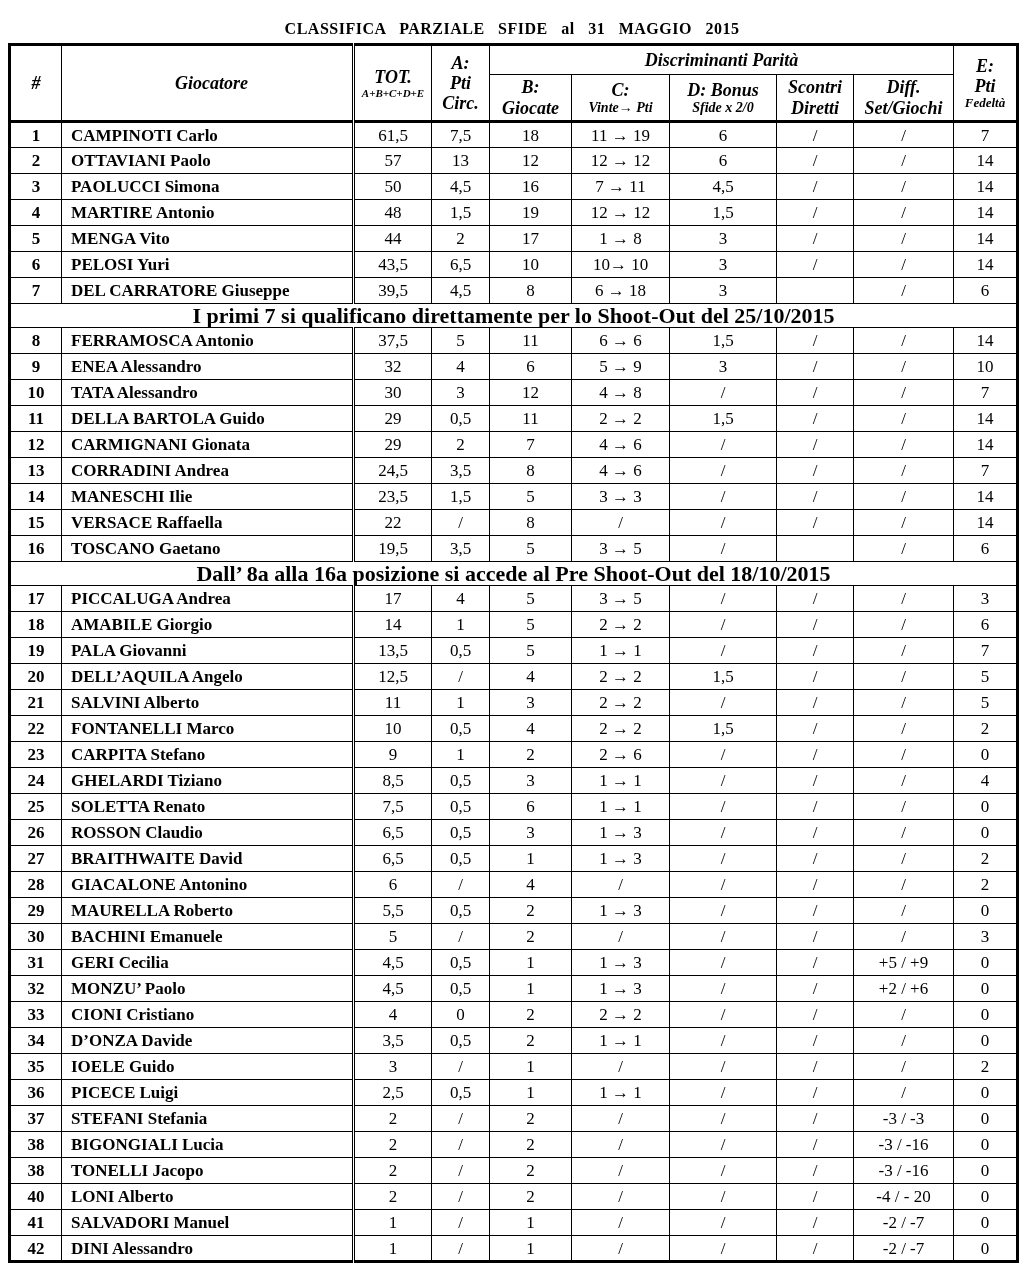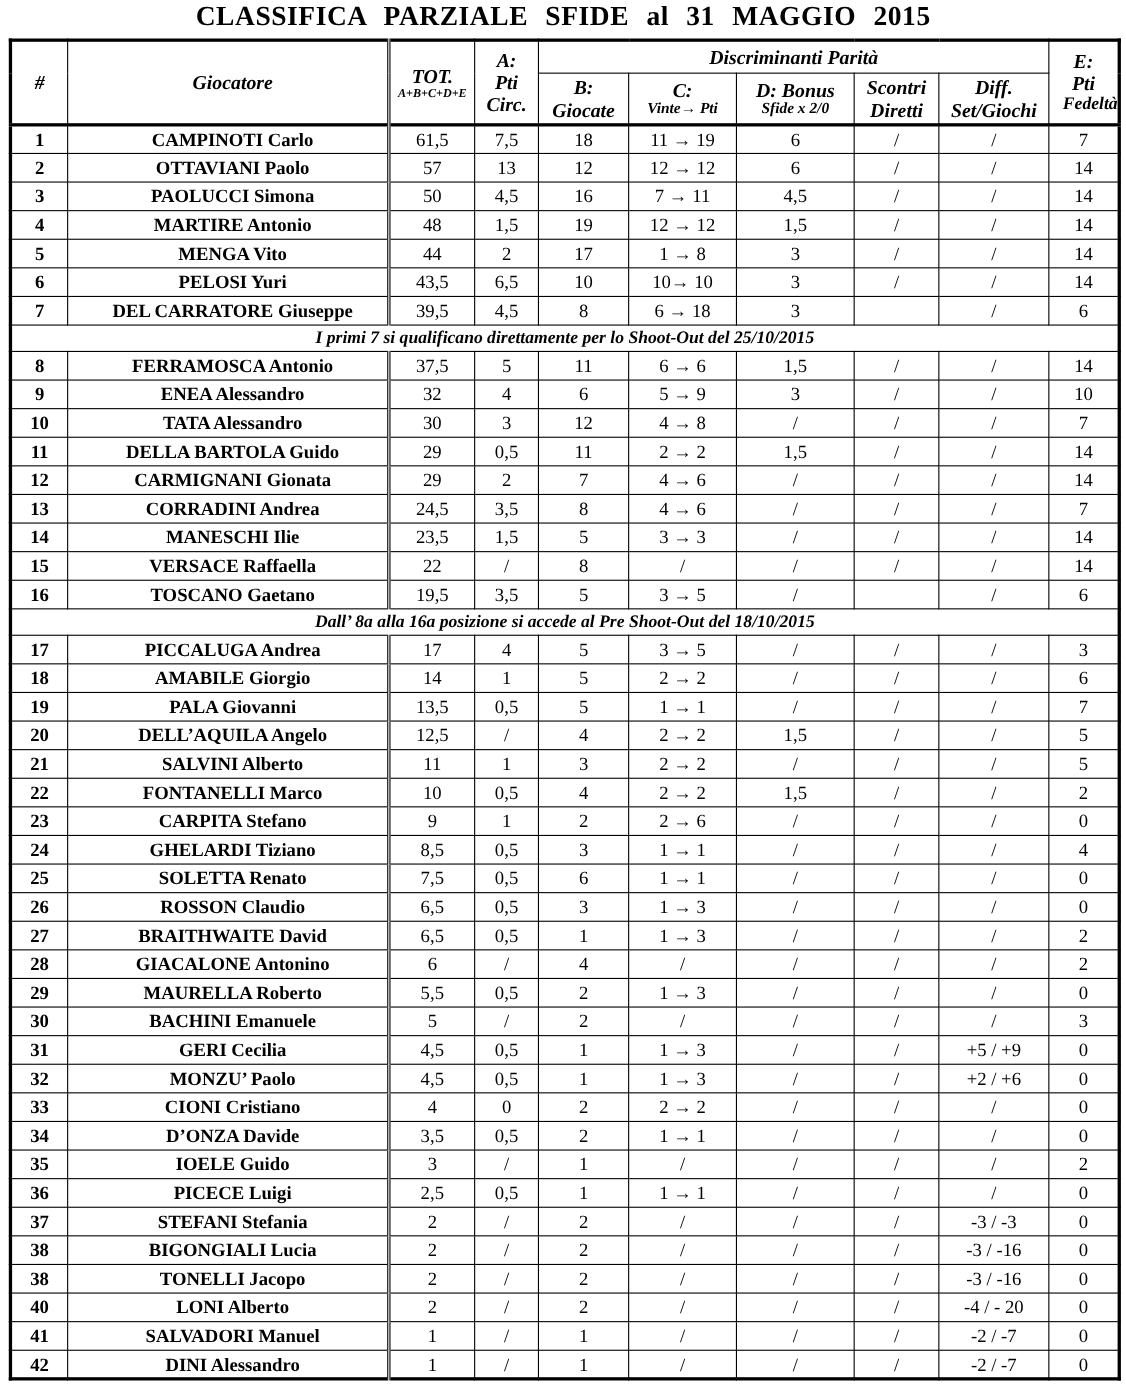--- a/index.html
+++ b/index.html
@@ -12,24 +12,24 @@
     width: 1024px;
     height: 1267px;
     background: #ffffff;
     font-family: "Liberation Serif", serif;
     color: #000000;
     overflow: hidden;
   }
   .title {
     text-align: center;
     font-weight: bold;
-    font-size: 25px;
+    font-size: 16px;
     letter-spacing: 0.5px;
     word-spacing: 9px;
-    padding-top: 2px;
+    padding-top: 20px;
     margin: 0 0 5px 0;
     white-space: nowrap;
   }
   table.ranking {
     border-collapse: collapse;
     table-layout: fixed;
     margin-left: 8px;
     width: 1008px;
     border: 3px solid #000000;
   }
@@ -57,40 +57,39 @@
   th {
     font-style: italic;
     font-weight: bold;
     font-size: 18px;
     line-height: 1.12;
   }
   .hdr-row-1 { height: 30px; }
   .hdr-row-2 { height: 47px; }
   .sub-small   { font-size: 11px; }
   .sub-medium  { font-size: 14px; }
-  .sub-fedelta { font-size: 16px; text-align: right; }
+  .sub-fedelta { font-size: 13px; }
   .th-player { text-align: center; padding-left: 9px; }
 
   
   .dbl-left { border-left: 3px double #000000; }
 
   tbody tr.data-row { height: 26px; }
   tbody td {
     font-size: 17px;
     line-height: 1;
   }
   td.cell-rank   { font-weight: bold; }
-  td.cell-player { font-weight: bold; text-align: center; padding-left: 9px; }
+  td.cell-player { font-weight: bold; text-align: left; padding-left: 9px; }
   td.cell-tot    { font-weight: normal; }
 
   tr.separator-row { height: 24px; }
   tr.separator-row td {
     font-weight: bold;
-    font-style: italic;
-    font-size: 16px;
+    font-size: 22px;
   }
 </style>
 </head>
 <body>
 
 <div class="page">
 
   <h1 class="title">CLASSIFICA PARZIALE SFIDE al 31 MAGGIO 2015</h1>
 
   <table class="ranking">

